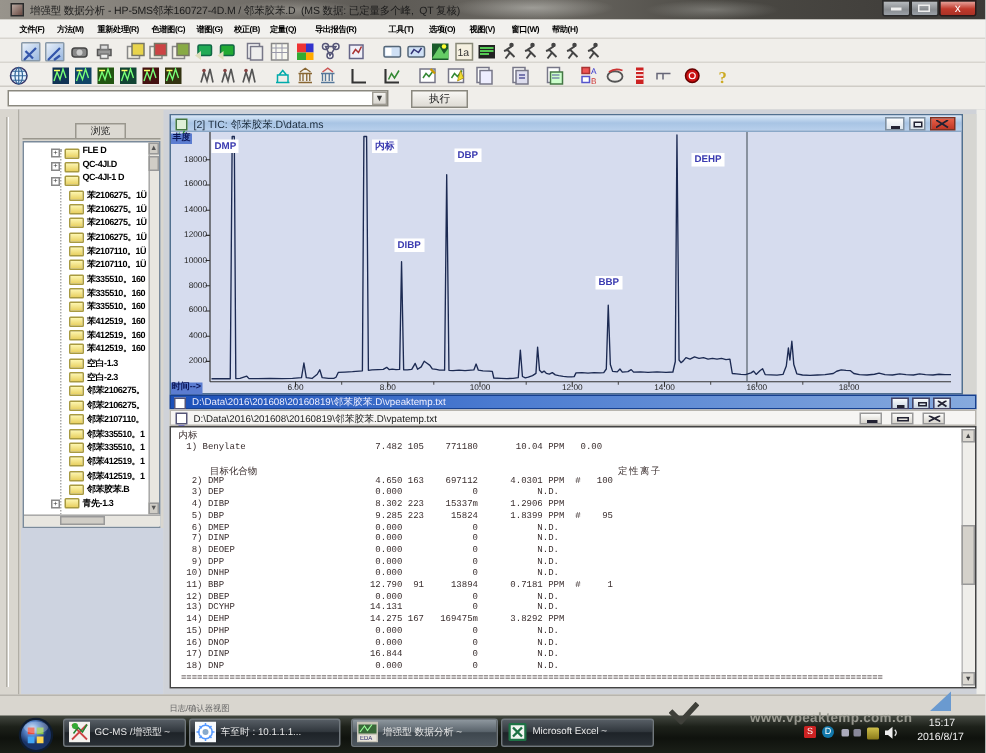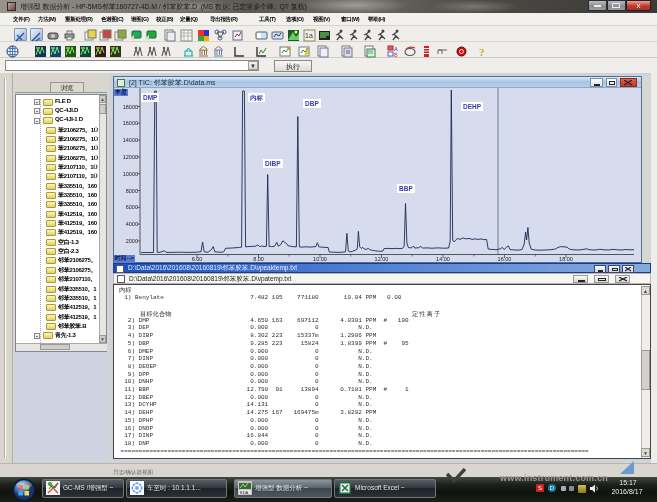--- a/index.html
+++ b/index.html
@@ -503,21 +503,21 @@
         <text x="2" y="12.6" font-size="4" fill="#226" font-family="Liberation Sans">EDA</text>
       </svg></div>
 <div class="abs" style="left:255px;top:484px;font-size:6.5px;color:#e8e8e8;white-space:nowrap;overflow:hidden;width:74px;">增强型 数据分析 ~</div>
 <div class="abs" style="left:334px;top:479px;width:102px;height:19px;background:linear-gradient(#565d64,#31373d 45%,#1e2328 50%,#2a3036);border:1px solid #70777d;border-radius:2px;"></div>
 <div class="abs" style="left:338px;top:481px;width:14px;height:14px;"><svg width="14" height="14">
         <rect x="1" y="1" width="12" height="12" rx="1" fill="#1e7145"></rect>
         <rect x="2.5" y="2.5" width="9" height="9" fill="#f0f4f0"></rect>
         <path d="M4 4 l6 6 M10 4 l-6 6" stroke="#1e7145" stroke-width="1.6"></path>
       </svg></div>
 <div class="abs" style="left:355px;top:484px;font-size:6.5px;color:#e8e8e8;white-space:nowrap;overflow:hidden;width:78px;">Microsoft Excel ~</div>
-<div class="abs" style="left:500px;top:472.5px;font-size:9px;color:#98988f;white-space:nowrap;font-weight:bold;letter-spacing:0.2px;">www.instrument.com.cn</div>
+<div class="abs" style="left:500px;top:472.5px;font-size:9px;color:#98988f;white-space:nowrap;font-weight:bold;letter-spacing:0.2px;">www.vpeaktemp.com.cn</div>
 <svg class="abs" style="left:446px;top:468px" width="20" height="15">
       <path d="M1 6 L8 13 L19 1" stroke="#3f403a" stroke-width="3.5" fill="none"></path>
     </svg>
 <div class="abs" style="left:536px;top:484px;width:8px;height:8px;background:#c22;border-radius:1px;color:#fff;font-size:6px;text-align:center;line-height:8px;">S</div>
 <div class="abs" style="left:548px;top:484px;width:8px;height:8px;background:#17a;border-radius:4px;color:#fff;font-size:6px;text-align:center;line-height:8px;">D</div>
 <div class="abs" style="left:561px;top:486px;width:5px;height:5px;background:#aab;border-radius:1px;"></div>
 <div class="abs" style="left:569px;top:486px;width:5px;height:5px;background:#889;border-radius:1px;"></div>
 <div class="abs" style="left:578px;top:485px;width:8px;height:8px;background:linear-gradient(#cfc04a,#8a7a1a);border-radius:1px;"></div>
 <svg class="abs" style="left:589px;top:484px" width="10" height="9">
       <path d="M1 3 h2 l3 -2.5 v8 L3 6 H1 z" fill="#eee"></path>

